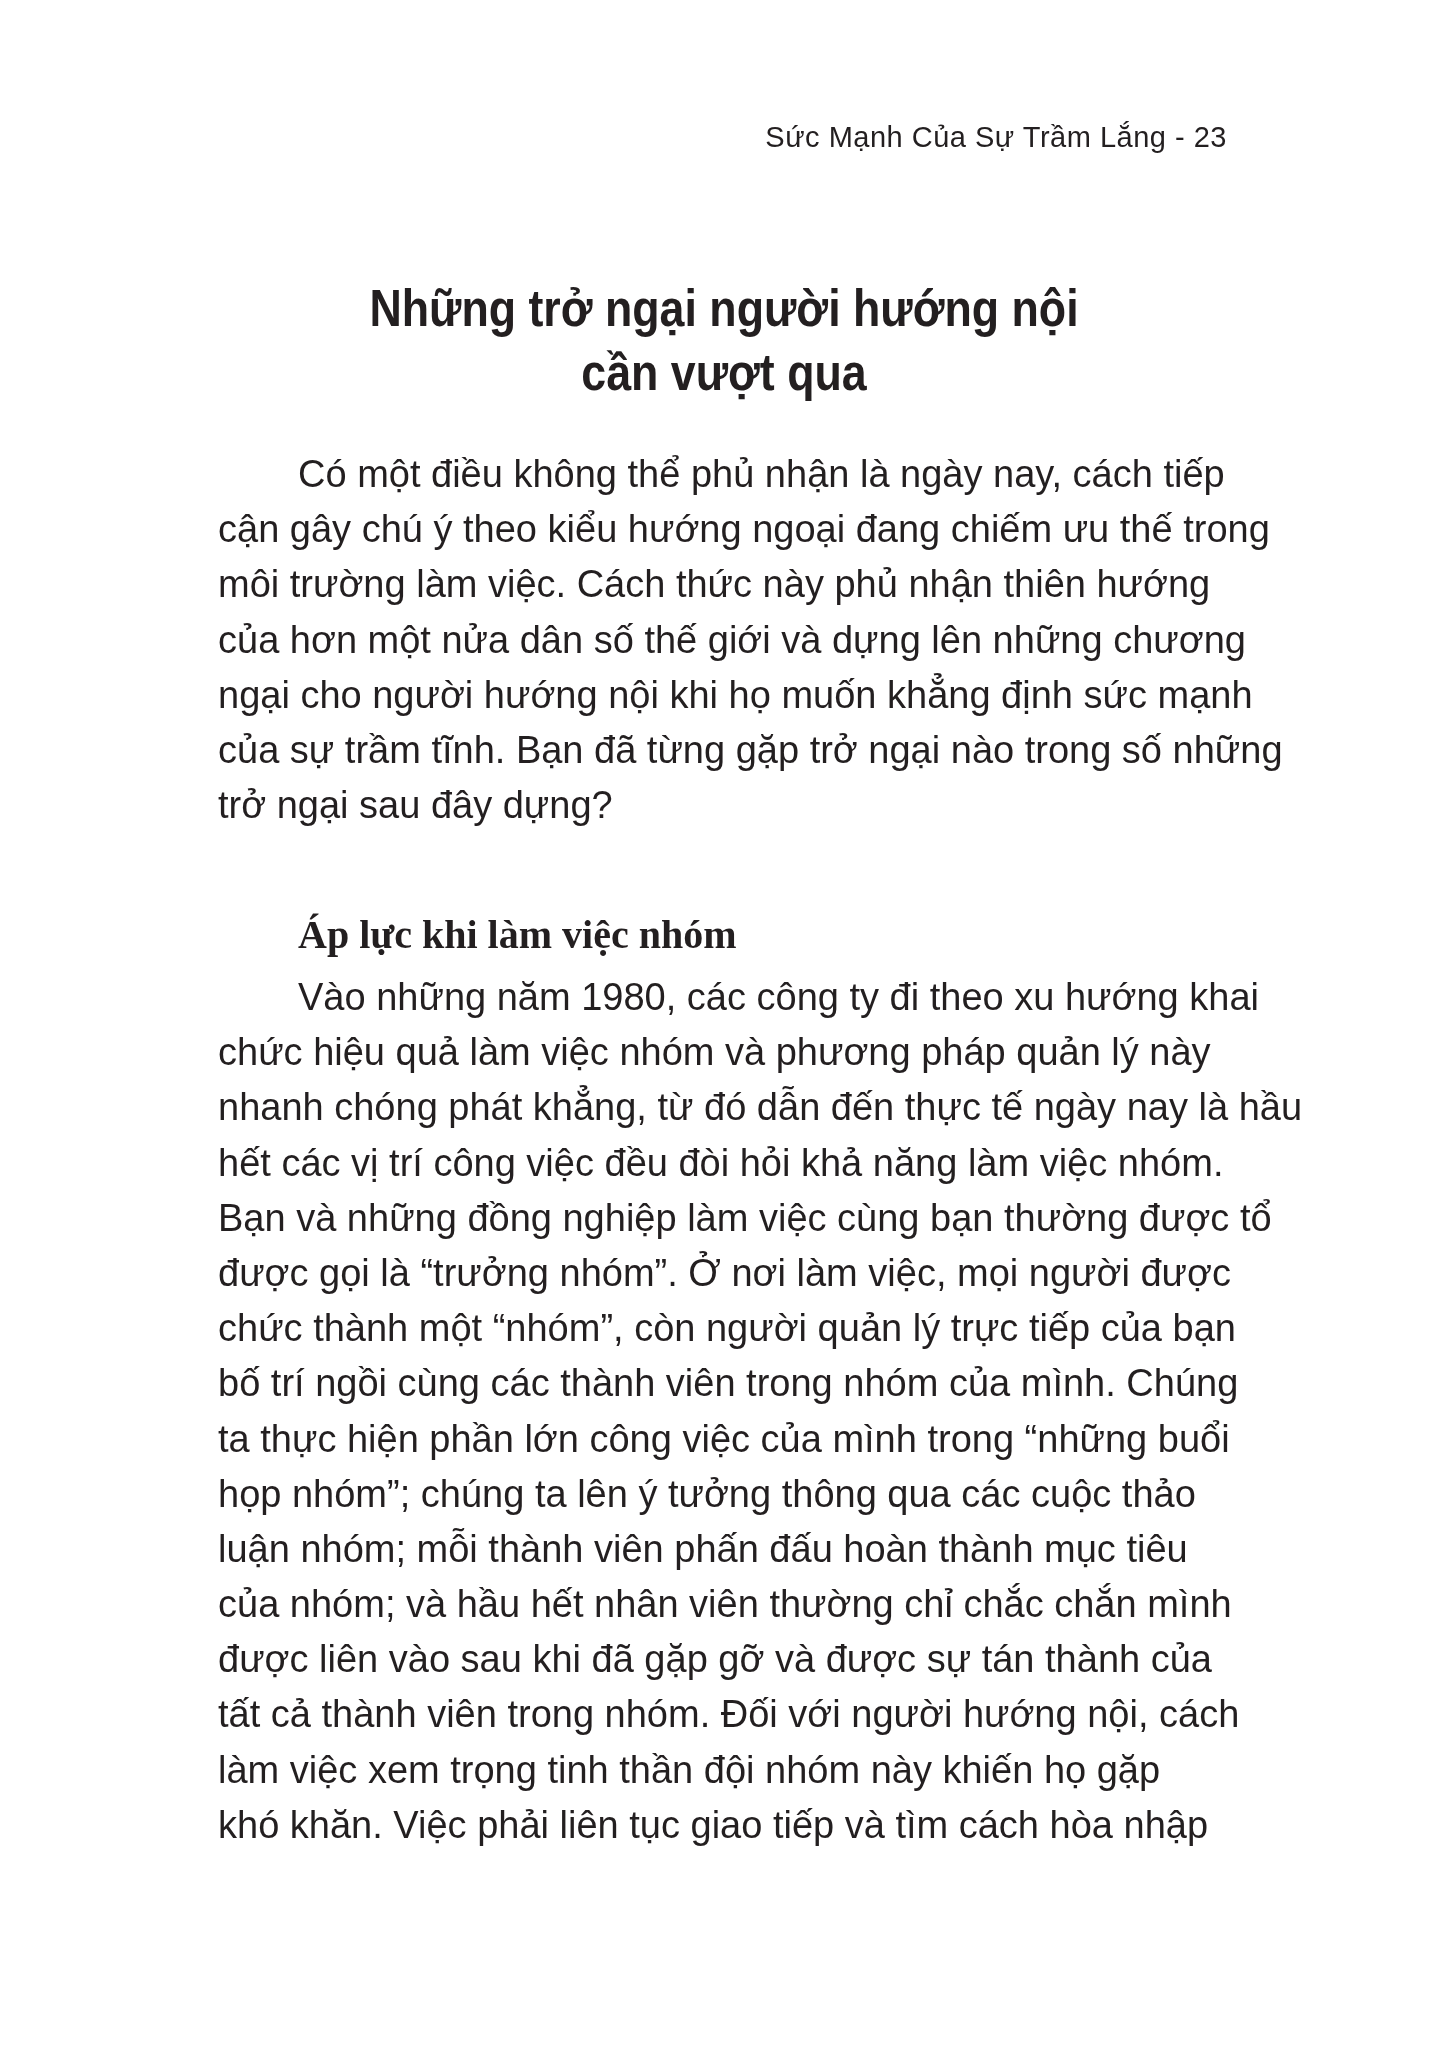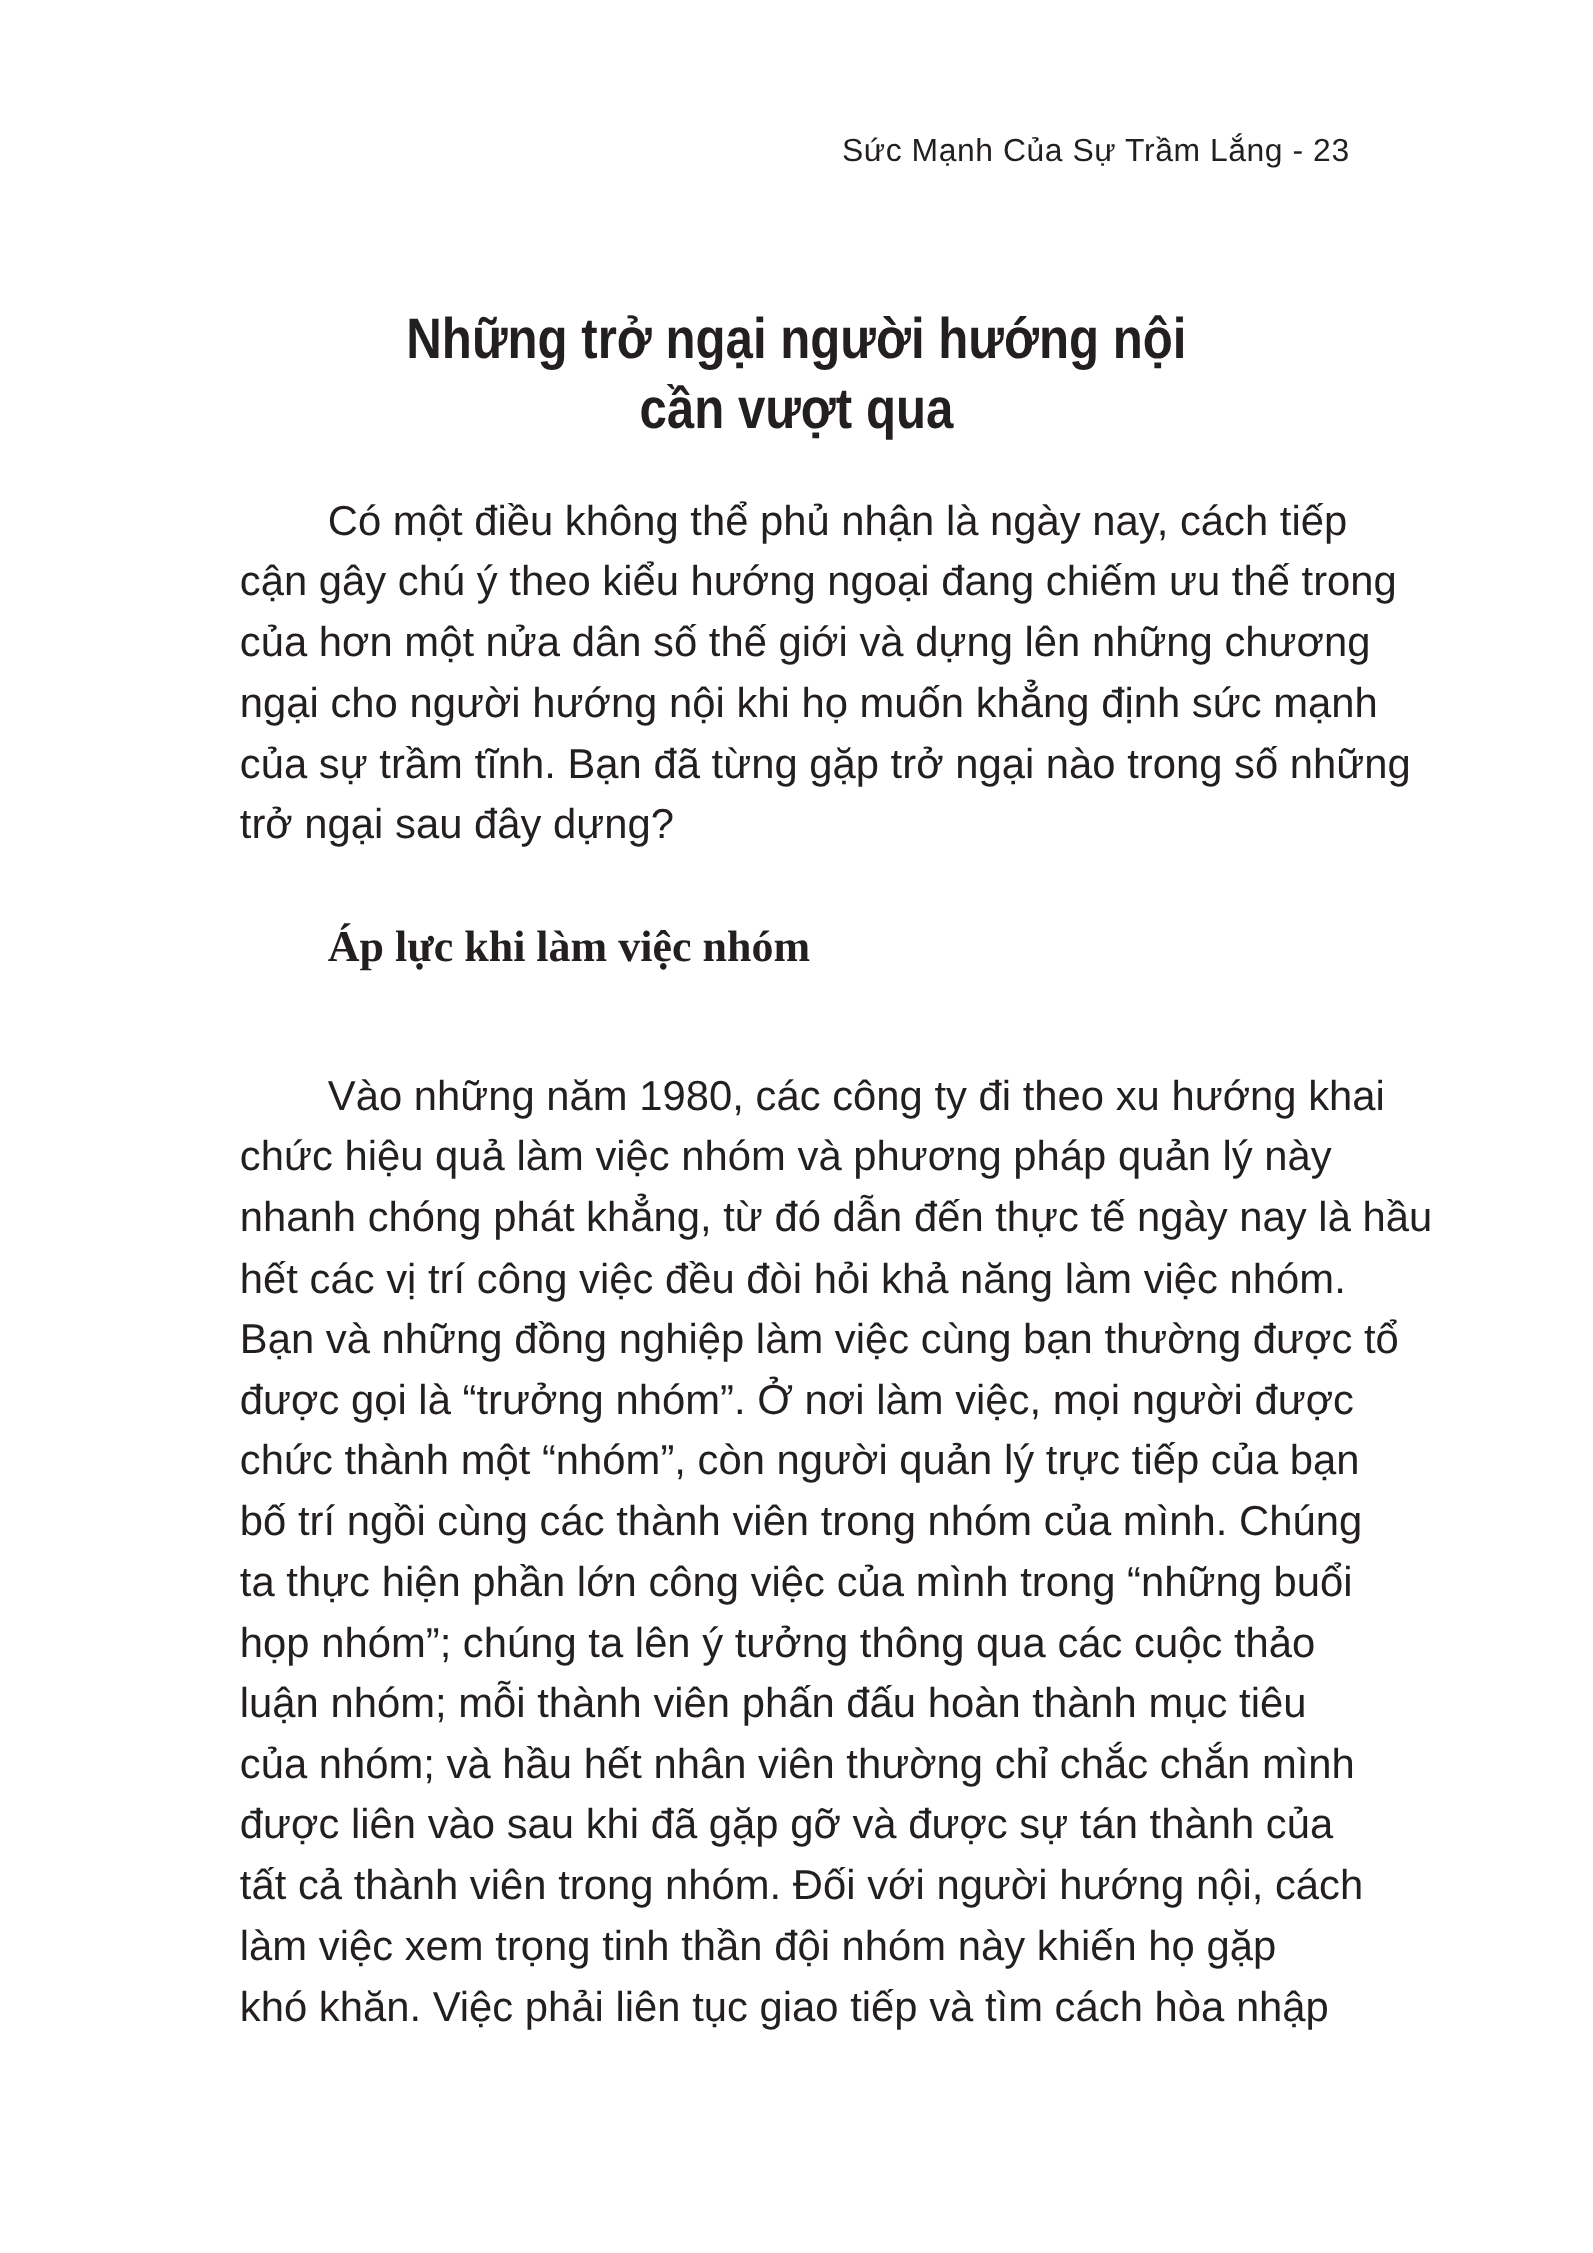--- a/index.html
+++ b/index.html
@@ -54,21 +54,21 @@
       white-space: nowrap;
       height: 55.2px;
       line-height: 55.2px;
       overflow: visible;
     }
     .line.last { text-align-last: left; }
     .line.first { padding-left: 80px; }
     .intro { top: 447px; }
     .section-heading {
       position: absolute;
-      top: 836px;
+      top: 910px;
       left: 298px;
       font-family: "Liberation Serif", serif;
       font-weight: bold;
       font-size: 40px;
       line-height: 50px;
       color: #231f20;
     }
     .section-body { top: 970px; }
   </style>
 </head>
@@ -79,20 +79,21 @@
   <div class="running-header">Sức Mạnh Của Sự Trầm Lắng - 23</div>
 
   <h1 class="chapter-title" style="margin:0;">
     <span>Những trở ngại người hướng nội</span>
     <span>cần vượt qua</span>
   </h1>
 
   <div class="body-block intro">
     <span class="line first" style="word-spacing: 0px; text-align-last: left;">Có một điều không thể phủ nhận là ngày nay, cách tiếp</span>
     <span class="line" style="word-spacing: 0px; text-align-last: left;">cận gây chú ý theo kiểu hướng ngoại đang chiếm ưu thế trong</span>
+    <span class="line" style="word-spacing: 0px; text-align-last: left;">môi trường làm việc. Cách thức này phủ nhận thiên hướng</span>
     <span class="line" style="word-spacing: 0px; text-align-last: left;">của hơn một nửa dân số thế giới và dựng lên những chương</span>
     <span class="line" style="word-spacing: 0px; text-align-last: left;">ngại cho người hướng nội khi họ muốn khẳng định sức mạnh</span>
     <span class="line" style="word-spacing: 0px; text-align-last: left;">của sự trầm tĩnh. Bạn đã từng gặp trở ngại nào trong số những</span>
     <span class="line last">trở ngại sau đây dựng?</span>
   </div>
 
   <h2 class="section-heading" style="margin:0;">Áp lực khi làm việc nhóm</h2>
 
   <div class="body-block section-body">
     <span class="line first" style="word-spacing: 0px; text-align-last: left;">Vào những năm 1980, các công ty đi theo xu hướng khai</span>

